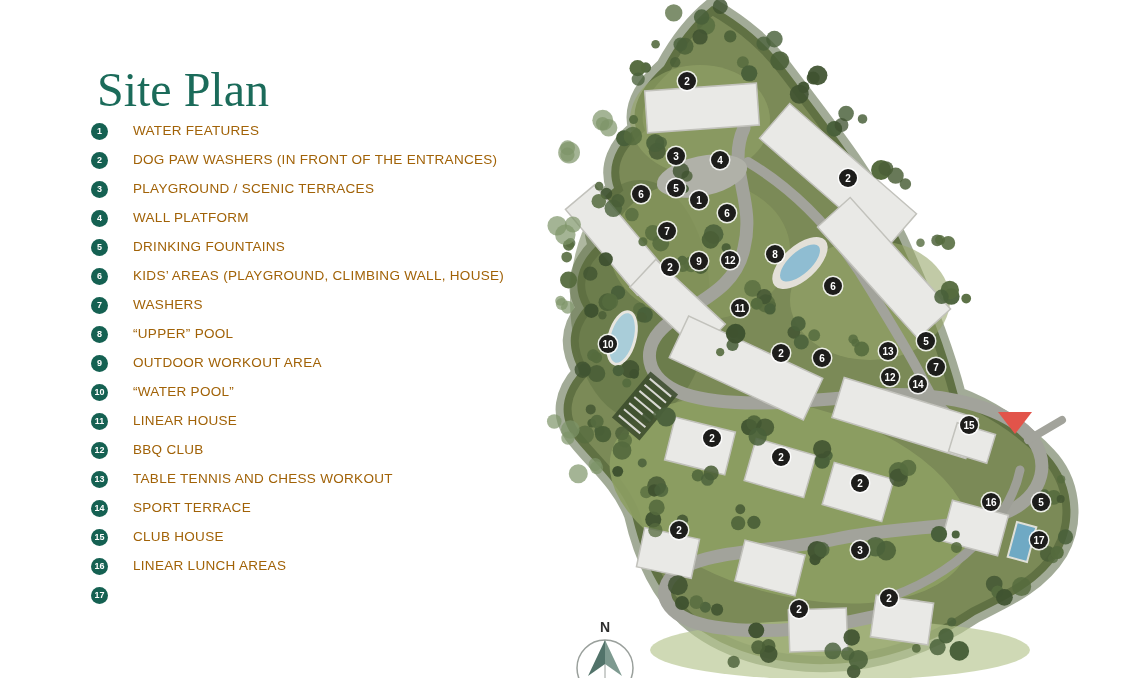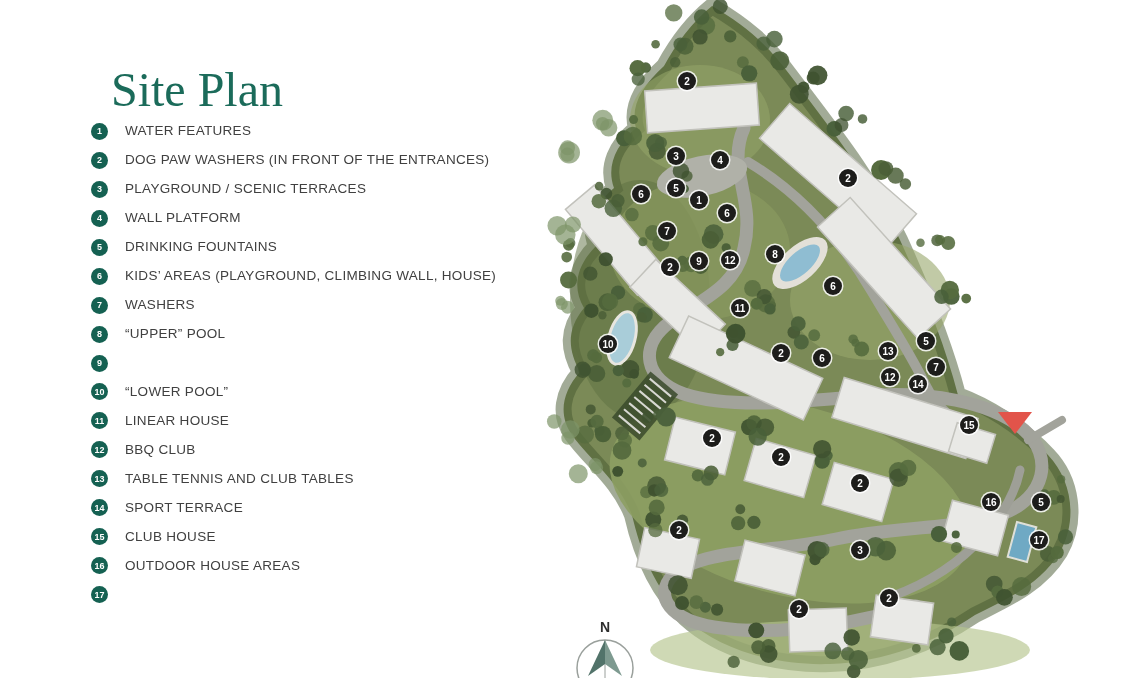--- a/index.html
+++ b/index.html
@@ -2,40 +2,40 @@
 <html><head>
 <meta charset="utf-8">
 <style>
   html,body{margin:0;padding:0;}
   body{
     width:1130px;height:678px;position:relative;overflow:hidden;
     background:#ffffff;font-family:"Liberation Sans", sans-serif;
   }
   
   .page-title{
-    position:absolute;left:111px;top:30px;
+    position:absolute;left:97px;top:30px;
     font-family:"Liberation Serif", serif;
     font-size:48px;font-weight:400;color:#1b6b5a;letter-spacing:0px;
   }
   .legend{
     position:absolute;left:91px;top:122px;width:470px;
     list-style:none;margin:0;padding:0;
   }
   .legend-row{
     display:flex;align-items:flex-start;margin-bottom:11px;
   }
   .badge{
     flex:0 0 auto;width:17px;height:17px;border-radius:50%;
     background:#156152;color:#fff;font-size:9px;font-weight:700;
     display:flex;align-items:center;justify-content:center;
     margin-right:17px;margin-top:0.5px;
   }
   .legend-label{
-    font-size:13.5px;color:#404040;letter-spacing:0.3px;
-    line-height:18px;white-space:pre-line;
+    font-size:13.5px;color:#a16207;letter-spacing:0.3px;
+    line-height:18px;white-space:pre-line;margin-left:8px;
   }
   
   #site-map-svg{position:absolute;left:0;top:0;}
   .marker{
     position:absolute;width:18px;height:18px;border-radius:50%;
     background:#1d1d1b;color:#fff;font-size:10px;font-weight:700;
     display:flex;align-items:center;justify-content:center;
     box-shadow:0 0 0 1.5px rgba(255,255,255,0.85);
     transform:translate(-9px,-9px);
   }
@@ -362,48 +362,49 @@
   <li class="legend-row">
       <span class="badge">7</span>
       <span class="legend-label">WASHERS</span>
     </li>
   <li class="legend-row">
       <span class="badge">8</span>
       <span class="legend-label">“UPPER” POOL</span>
     </li>
   <li class="legend-row">
       <span class="badge">9</span>
+      <span class="legend-label">OUTDOOR WORKOUT AREA</span>
     </li>
   <li class="legend-row">
       <span class="badge">10</span>
-      <span class="legend-label">“LOWER POOL”</span>
+      <span class="legend-label">“WATER POOL”</span>
     </li>
   <li class="legend-row">
       <span class="badge">11</span>
       <span class="legend-label">LINEAR HOUSE</span>
     </li>
   <li class="legend-row">
       <span class="badge">12</span>
       <span class="legend-label">BBQ CLUB</span>
     </li>
   <li class="legend-row">
       <span class="badge">13</span>
-      <span class="legend-label">TABLE TENNIS AND CLUB TABLES</span>
+      <span class="legend-label">TABLE TENNIS AND CHESS WORKOUT</span>
     </li>
   <li class="legend-row">
       <span class="badge">14</span>
       <span class="legend-label">SPORT TERRACE</span>
     </li>
   <li class="legend-row">
       <span class="badge">15</span>
       <span class="legend-label">CLUB HOUSE</span>
     </li>
   <li class="legend-row">
       <span class="badge">16</span>
-      <span class="legend-label">OUTDOOR HOUSE AREAS</span>
+      <span class="legend-label">LINEAR LUNCH AREAS</span>
     </li>
   <li class="legend-row">
       <span class="badge">17</span>
     </li>
 </ul>
 
 <div id="marker-layer">
     <div class="marker" style="left: 687px; top: 81px; background: rgb(29, 29, 27);">2</div>
     <div class="marker" style="left: 676px; top: 156px; background: rgb(29, 29, 27);">3</div>
     <div class="marker" style="left: 720px; top: 160px; background: rgb(29, 29, 27);">4</div>

